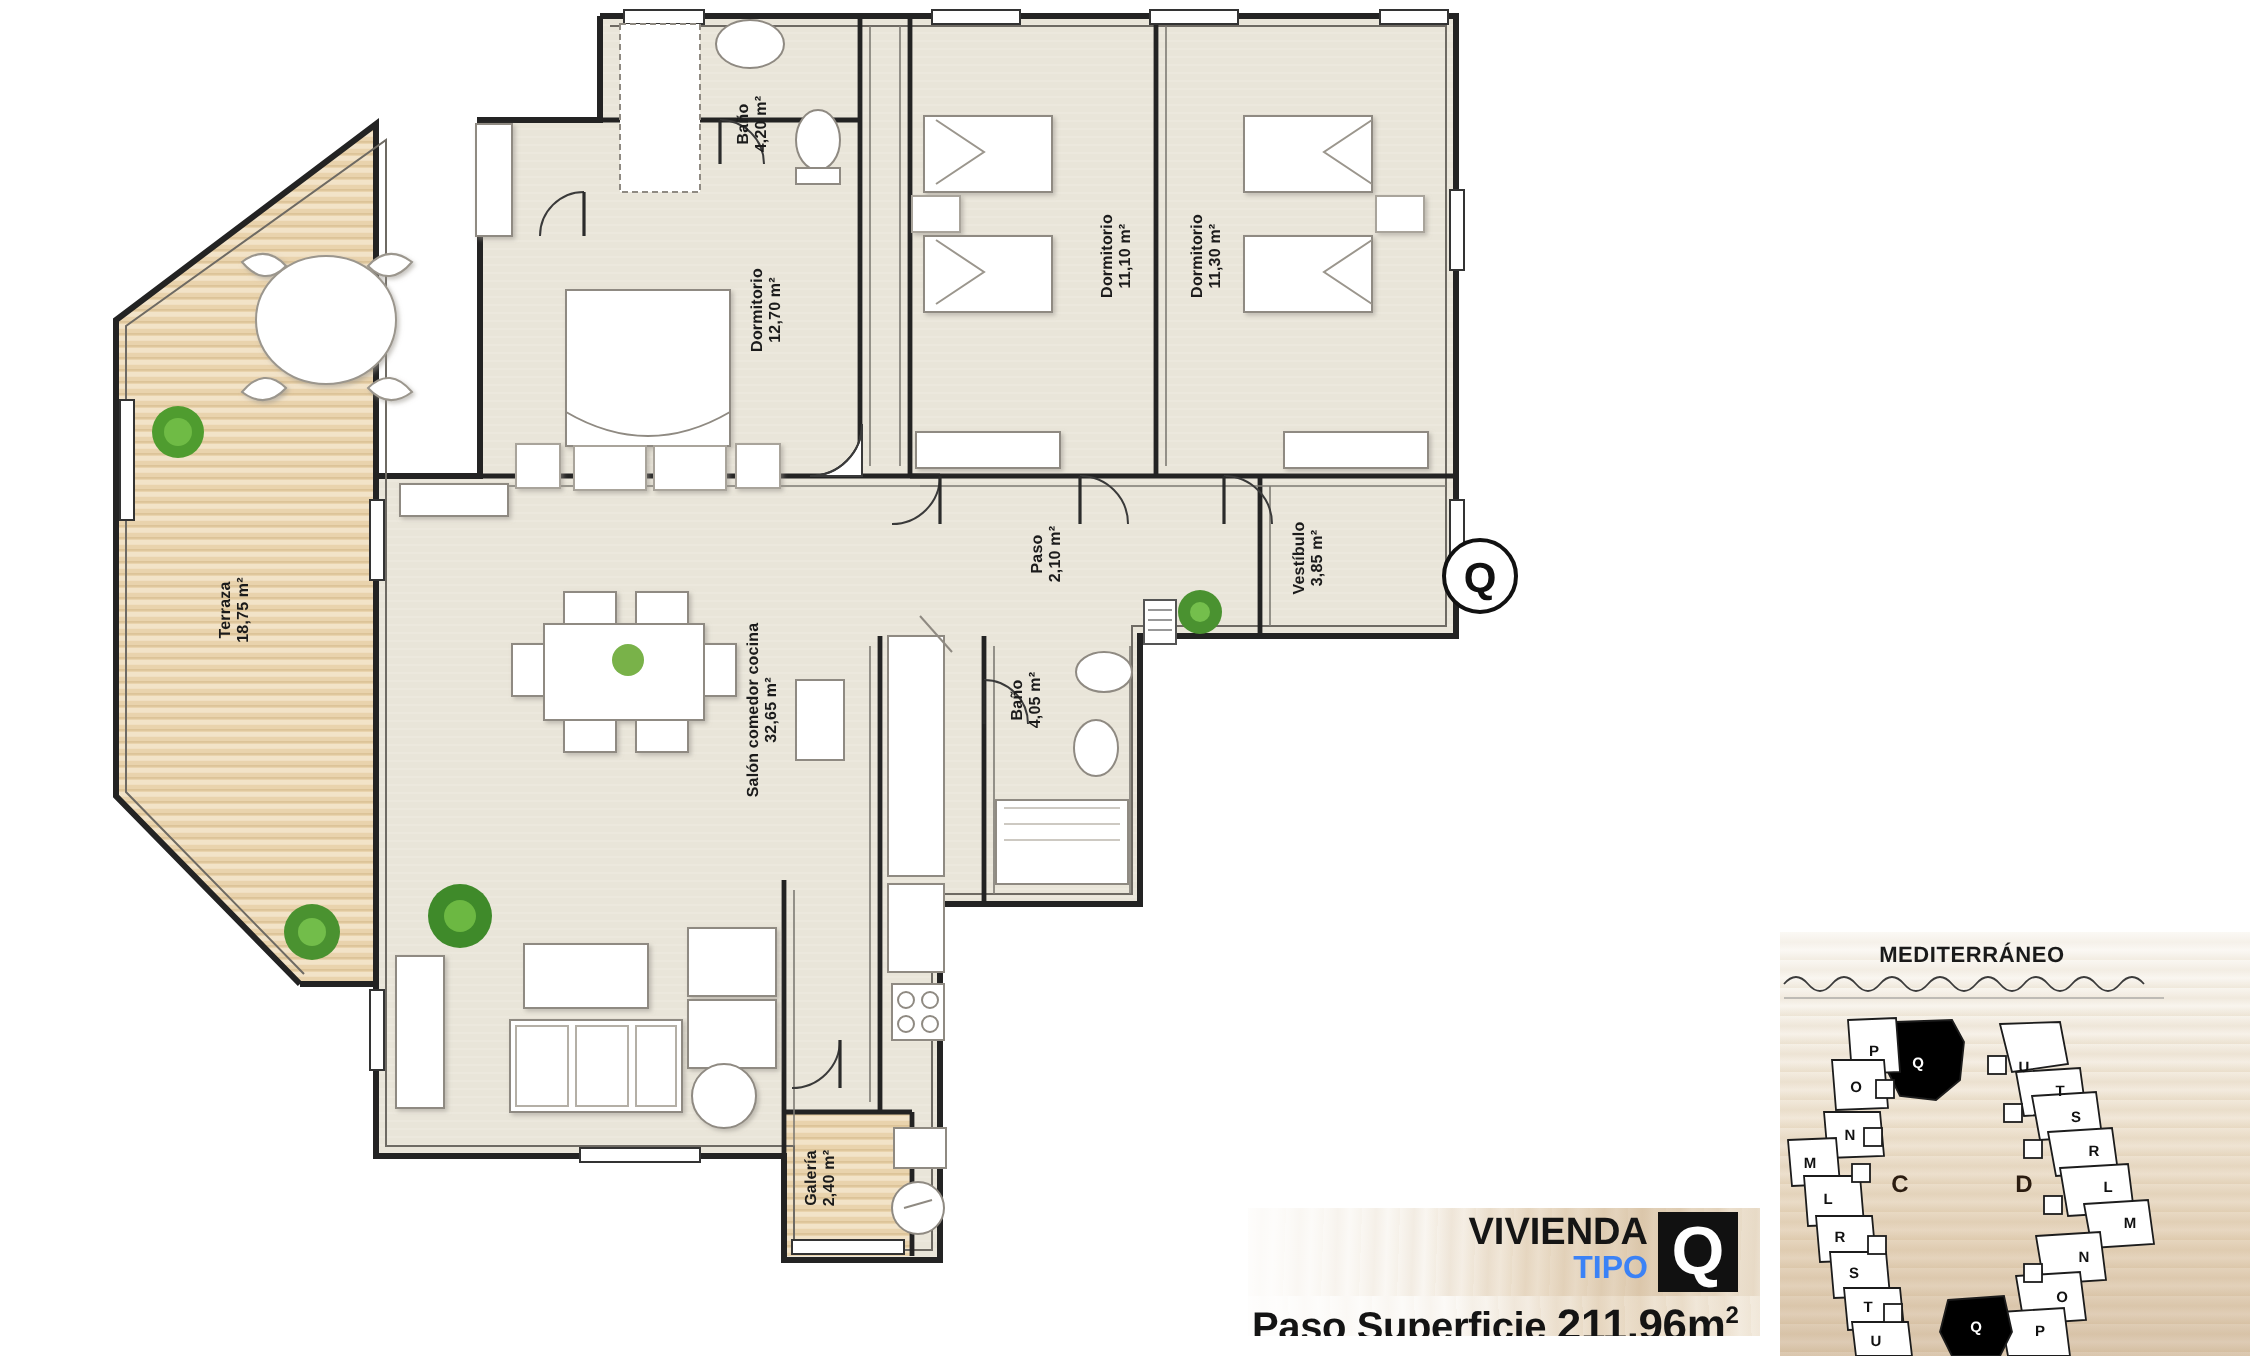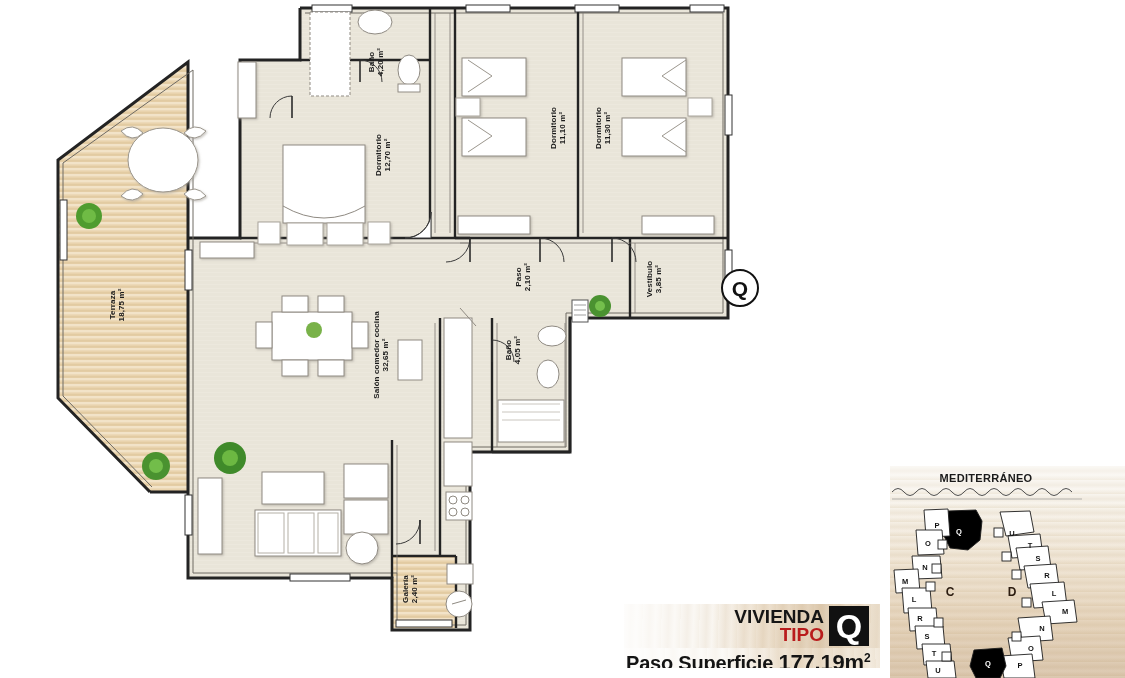--- a/index.html
+++ b/index.html
@@ -25,21 +25,21 @@
   #plate .band2{position:absolute;left:0;top:44px;width:256px;height:30px;
     background:
       linear-gradient(90deg,rgba(255,255,255,.95) 0%,rgba(255,255,255,.7) 40%,
         rgba(228,209,183,.55) 70%,rgba(244,236,224,.6) 100%),
       repeating-linear-gradient(88deg,#f2ebdf 0px,#e6d8c3 8px,#f4eee4 15px,#e9ddca 21px);
   }
   #plate .r1{position:absolute;left:4px;top:3px;width:196px;text-align:right;
      font-size:19px;font-weight:bold;color:#151515;line-height:19px;
      font-family:"Liberation Sans",sans-serif;}
   #plate .r2{position:absolute;left:4px;top:21px;width:196px;text-align:right;
-     font-size:19px;font-weight:bold;color:#b91c1c;line-height:19px;}
+     font-size:16px;font-weight:bold;color:#3b82f6;line-height:19px;}
   #plate .qbox{position:absolute;left:205px;top:2px;width:40px;height:40px;
      background:#111;color:#fff;font-size:34px;font-weight:bold;
      line-height:40px;text-align:center;font-family:"Liberation Sans",sans-serif;}
   #plate .tot{position:absolute;left:2px;top:46px;font-size:20px;font-weight:bold;
      color:#141414;letter-spacing:-.2px;white-space:nowrap;}
   #plate .tot b{font-size:22px;}
   #plate .tot sup{font-size:12px;vertical-align:super;}
 
   
   #sitemap{position:absolute;left:890px;top:466px;width:235px;height:212px;
@@ -325,21 +325,21 @@
   </svg>
 
   <div id="plate">
     <div class="band"></div>
     <div class="band2"></div>
     <div class="r1">VIVIENDA</div>
     <div class="r2">TIPO</div>
     <div class="qbox">Q</div>
     <div class="tot">
       <span>Paso Superficie</span>
-      <b>177.19</b><b><span>m</span><sup>2</sup></b>
+      <b>211.96</b><b><span>m</span><sup>2</sup></b>
     </div>
   </div>
 
   <div id="sitemap">
     <div class="med">MEDITERRÁNEO</div>
 
     <svg width="235" height="212" viewBox="0 0 235 212">
 
       <g fill="none" stroke="#3b3b3b" stroke-width=".9">
         <path d="M2,26 q6,-7 12,0 q6,7 12,0 q6,-7 12,0 q6,7 12,0 q6,-7 12,0 q6,7 12,0

